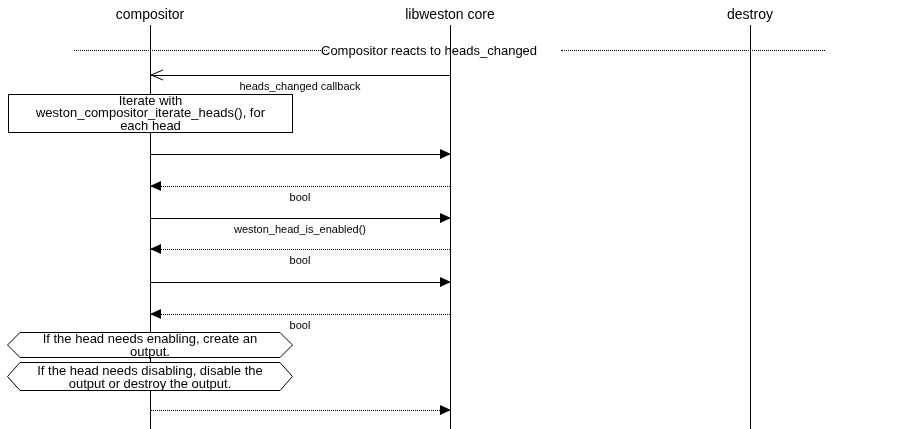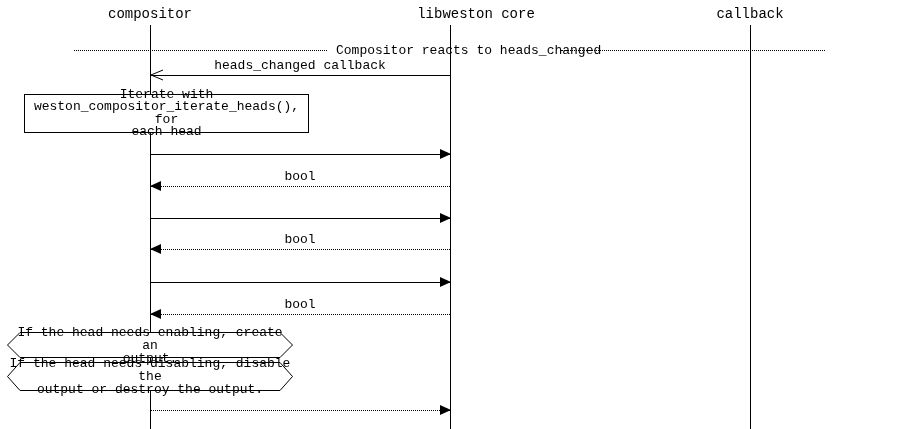--- a/index.html
+++ b/index.html
@@ -1,61 +1,61 @@
 <!DOCTYPE html>
 <html><head>
 <meta charset="utf-8">
 <style>
   html,body{margin:0;padding:0;background:#fff;}
   .diagram{
     position:relative;width:900px;height:429px;background:#ffffff;
-    font-family:Liberation Mono, monospace;color:#000;overflow:hidden;
+    font-family:Liberation Sans, sans-serif;color:#000;overflow:hidden;
   }
   .actor{
     position:absolute;top:6px;transform:translateX(-50%);
     font-size:14px;white-space:nowrap;z-index:1;
   }
   .lifeline{position:absolute;top:25px;height:404px;width:1px;background:#000;z-index:1;}
   .divider-seg{position:absolute;top:50px;height:0;border-top:1px dotted #000;z-index:1;}
   .divider-label{
-    position:absolute;top:43px;left:336px;width:234px;text-align:right;
+    position:absolute;top:43px;left:321px;width:234px;text-align:left;
     font-size:13px;line-height:15px;white-space:nowrap;z-index:3;
   }
   .msg-label{
     position:absolute;left:150px;width:300px;text-align:center;
-    font-size:13px;height:16px;line-height:16px;white-space:nowrap;z-index:3;
+    font-size:11px;height:16px;line-height:16px;white-space:nowrap;z-index:3;margin-top:20px;
   }
   .msg-line{position:absolute;left:150px;width:300px;height:0;z-index:2;}
   .msg-line.solid{border-top:1px solid #000;}
   .msg-line.dotted{border-top:1px dotted #000;}
   .arr{position:absolute;width:0;height:0;border-top:5px solid transparent;border-bottom:5px solid transparent;z-index:3;}
   .arr.right{border-left:11px solid #000;left:440px;}
   .arr.left{border-right:11px solid #000;left:150px;}
   .open-arrow{position:absolute;left:150px;z-index:3;}
   .rect-note{
     position:absolute;left:8px;top:94px;width:283px;height:37px;
     border:1px solid #000;background:#fff;display:flex;align-items:center;justify-content:center;
-    text-align:center;font-size:13px;line-height:12.5px;white-space:pre-line;z-index:4;margin-left:16px;
+    text-align:center;font-size:13px;line-height:12.5px;white-space:pre-line;z-index:4;
   }
   .hexnote{position:absolute;left:7px;width:286px;z-index:4;}
   .hexnote svg{position:absolute;left:0;top:0;}
   .hex-text{
     position:absolute;left:0;top:0;right:0;bottom:0;
     display:flex;align-items:center;justify-content:center;
     text-align:center;font-size:13px;line-height:13px;white-space:pre-line;
   }
 </style>
 </head>
 <body>
 
 <div class="diagram">
 
   <div class="actor" style="left:150px">compositor</div>
-  <div class="actor" style="left:476px">libweston core</div>
-  <div class="actor" style="left:750px">callback</div>
+  <div class="actor" style="left:450px">libweston core</div>
+  <div class="actor" style="left:750px">destroy</div>
 
   <div class="lifeline" style="left:150px"></div>
   <div class="lifeline" style="left:450px"></div>
   <div class="lifeline" style="left:750px"></div>
 
   <div class="divider-seg" style="left:74px;width:253px"></div>
   <div class="divider-seg" style="left:561px;width:264px"></div>
   <div class="divider-label">Compositor reacts to heads_changed</div>
 
   <div class="msg-label" style="top:58px">heads_changed callback</div>
@@ -68,20 +68,21 @@
 weston_compositor_iterate_heads(), for
 each head</div>
 
   <div class="msg-line solid" style="top:154px"></div>
   <div class="arr right" style="top:149px"></div>
 
   <div class="msg-label" style="top:169px">bool</div>
   <div class="msg-line dotted" style="top:186px"></div>
   <div class="arr left" style="top:181px"></div>
 
+  <div class="msg-label" style="top:201px">weston_head_is_enabled()</div>
   <div class="msg-line solid" style="top:218px"></div>
   <div class="arr right" style="top:213px"></div>
 
   <div class="msg-label" style="top:232px">bool</div>
   <div class="msg-line dotted" style="top:249px"></div>
   <div class="arr left" style="top:244px"></div>
 
   <div class="msg-line solid" style="top:282px"></div>
   <div class="arr right" style="top:277px"></div>
 

